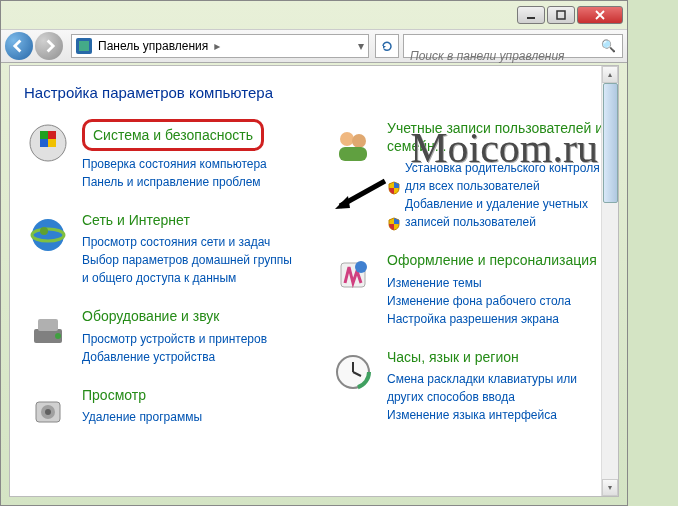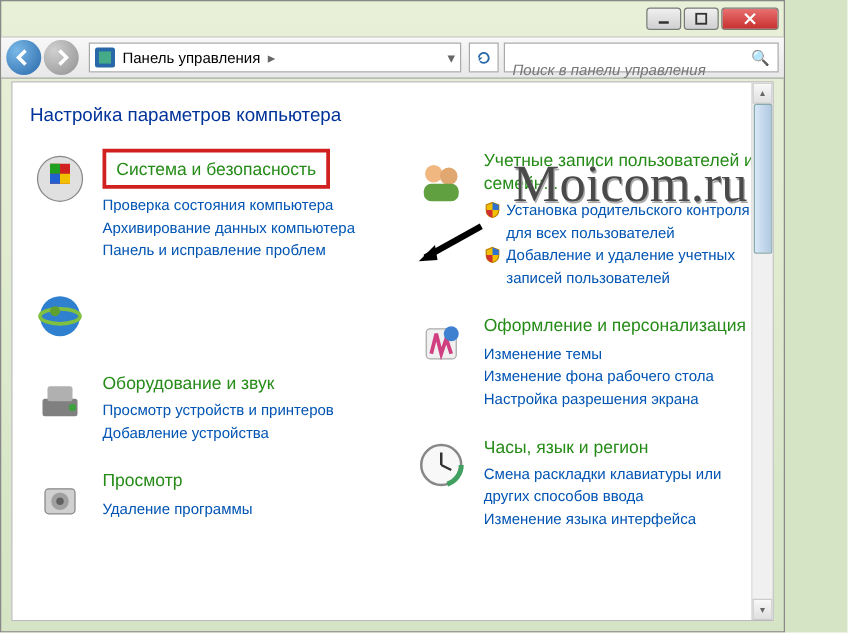--- a/index.html
+++ b/index.html
@@ -21,24 +21,24 @@
 .searchbar input { border: none; outline: none; flex: 1; font-size: 12px; font-style: italic; color: #888; background: transparent; margin-top: 20px; }
 .searchbar .mag { color: #2868a8; }
 .content { position: absolute; top: 64px; left: 8px; right: 8px; bottom: 8px; background: #fff; border: 1px solid #bbb; overflow: hidden; }
 .inner { padding: 18px 14px; height: 100%; overflow-y: auto; }
 .heading { color: #003399; font-size: 15px; margin-bottom: 18px; }
 .grid { display: flex; gap: 30px; }
 .col { width: 280px; }
 .category { display: flex; margin-bottom: 20px; }
 .cat-icon { width: 48px; height: 48px; flex-shrink: 0; margin-right: 10px; display: flex; align-items: center; justify-content: center; }
 .cat-body { flex: 1; }
-.cat-title { color: #258b17; font-size: 14px; line-height: 1.3; margin-bottom: 4px; cursor: pointer; }
+.cat-title { color: #258b17; font-size: 14px; line-height: 1.3; margin-bottom: 4px; cursor: pointer; border-radius: 10px; }
 .cat-title.highlighted { border: 3px solid #d02020; padding: 4px 8px; display: inline-block; }
 .sublinks { }
-.sublink { color: #0054b3; font-size: 12px; line-height: 1.5; cursor: pointer; display: flex; align-items: flex-start; }
+.sublink { color: #0054b3; font-size: 12px; line-height: 1.5; cursor: pointer; display: flex; align-items: flex-end; }
 .shield { width: 14px; height: 14px; margin-right: 4px; flex-shrink: 0; margin-top: 2px; }
 .watermark { position: absolute; top: 58px; right: 20px; font-family: "Old English Text MT", serif; font-size: 42px; color: #4a4a4a; text-shadow: 1px 1px 0 #aaa; pointer-events: none; z-index: 5; }
 .arrow-annot { position: absolute; top: 110px; left: 320px; z-index: 4; pointer-events: none; }
 .scrollbar { position: absolute; right: 0; top: 0; bottom: 0; width: 17px; background: #f0f0f0; border-left: 1px solid #ddd; }
 .scroll-btn { height: 17px; background: linear-gradient(#f8f8f8,#e0e0e0); border: 1px solid #ccc; display: flex; align-items: center; justify-content: center; font-size: 8px; color: #666; }
 .scroll-thumb { position: absolute; top: 17px; width: 15px; left: 1px; height: 120px; background: linear-gradient(to right, #d8e8f8, #b0c8e0); border: 1px solid #8aa; border-radius: 2px; }
 </style>
 </head>
 <body>
 
@@ -115,34 +115,42 @@
                   <rect x="14" y="10" width="8" height="8" fill="#20a020"></rect>
                   <rect x="22" y="18" width="8" height="8" fill="#f0c000"></rect>
                   <rect x="14" y="18" width="8" height="8" fill="#2060d0"></rect>
                 </svg>
               </div>
               <div class="cat-body"><div class="cat-title highlighted">Система и безопасность</div><div class="sublinks">
                   <div class="sublink">
                     <span>Проверка состояния компьютера</span>
                   </div>
                   <div class="sublink">
-                    <span>Архивирование данных компьютера</span>
-                  </div>
-                  <div class="sublink">
                     <span>Панель и исправление проблем</span>
                   </div>
                 </div></div>
             </div>
             <div class="category">
               <div class="cat-icon">
                 <svg width="44" height="44">
                   <circle cx="22" cy="22" r="16" fill="#3080d0"></circle>
                   <ellipse cx="22" cy="22" rx="16" ry="6" fill="none" stroke="#80c040" stroke-width="3"></ellipse>
                   <circle cx="18" cy="18" r="4" fill="#60a030"></circle>
                 </svg>
+              </div>
+              <div class="cat-body">
+                <div class="cat-title">Сеть и Интернет</div>
+                <div class="sublinks">
+                  <div class="sublink">
+                    <span>Просмотр состояния сети и задач</span>
+                  </div>
+                  <div class="sublink">
+                    <span>Выбор параметров домашней группы и общего доступа к данным</span>
+                  </div>
+                </div>
               </div>
             </div>
             <div class="category">
               <div class="cat-icon">
                 <svg width="44" height="44">
                   <rect x="8" y="20" width="28" height="14" rx="2" fill="#808080"></rect>
                   <rect x="12" y="10" width="20" height="12" rx="2" fill="#b0b0b0"></rect>
                   <circle cx="32" cy="27" r="3" fill="#40a040"></circle>
                 </svg>
               </div>

